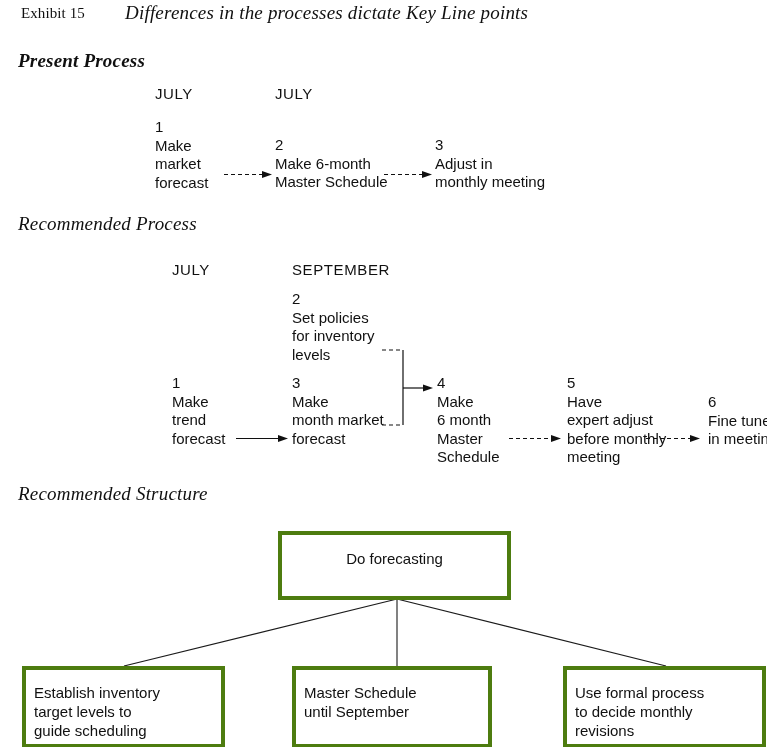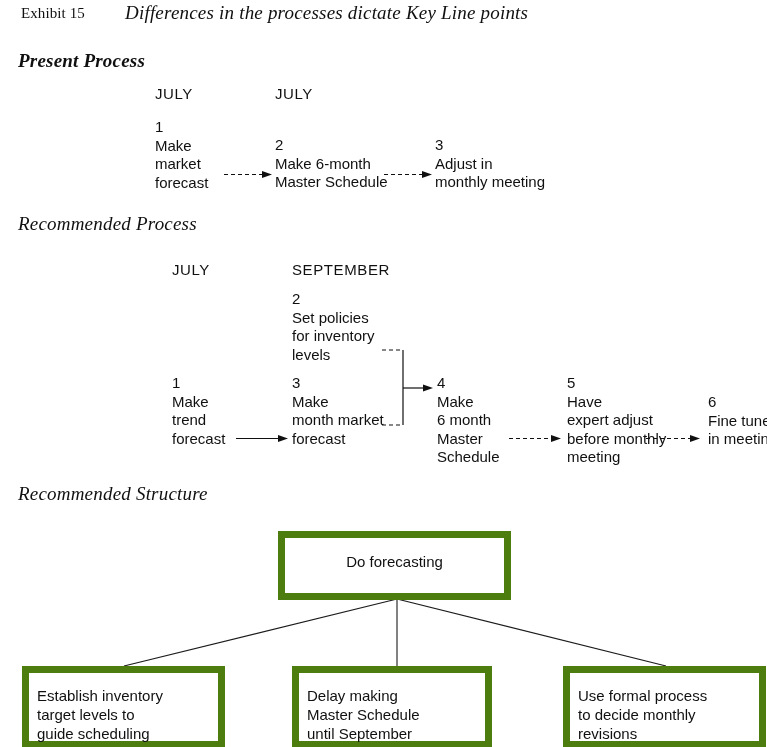--- a/index.html
+++ b/index.html
@@ -69,21 +69,21 @@
     pointer-events: none;
   }
   .arrow svg { display: block; overflow: visible; }
 
   
   #bracket { left: 360px; top: 344px; }
   #bracket svg { display: block; overflow: visible; }
 
   
   .org-box {
-    border: 7px solid #4d7c0f;
+    border: 4px solid #4d7c0f;
     box-sizing: border-box;
     font-size: 15px;
     line-height: 19px;
     background: #fff;
   }
   .org-box .ln { display: block; white-space: nowrap; }
 
   #box-top {
     left: 264px; top: 531px;
     width: 233px; height: 69px;
@@ -238,21 +238,20 @@
   <span class="ln">Do forecasting</span>
 </div>
 
 <div class="abs org-box leaf" id="box-left">
   <span class="ln">Establish inventory</span>
   <span class="ln">target levels to</span>
   <span class="ln">guide scheduling</span>
 </div>
 
 <div class="abs org-box leaf" id="box-mid">
-  <span class="ln">Delay making</span>
   <span class="ln">Master Schedule</span>
   <span class="ln">until September</span>
 </div>
 
 <div class="abs org-box leaf" id="box-right">
   <span class="ln">Use formal process</span>
   <span class="ln">to decide monthly</span>
   <span class="ln">revisions</span>
 </div>
 

